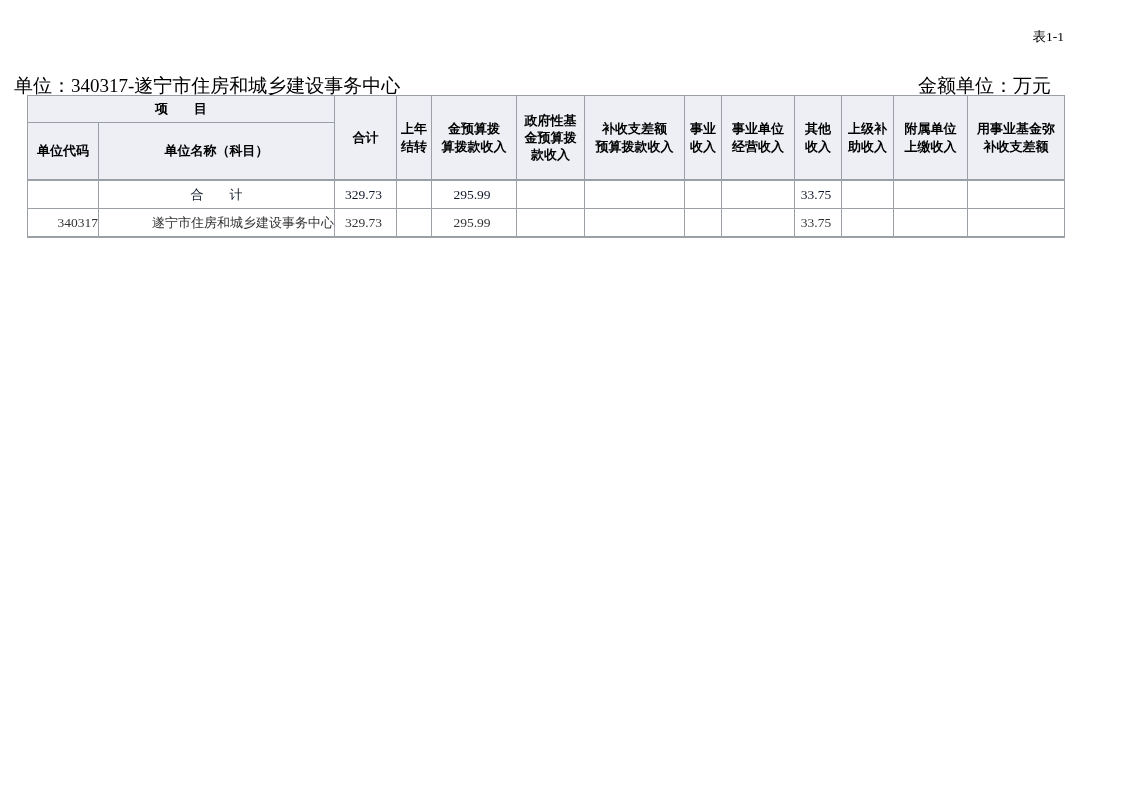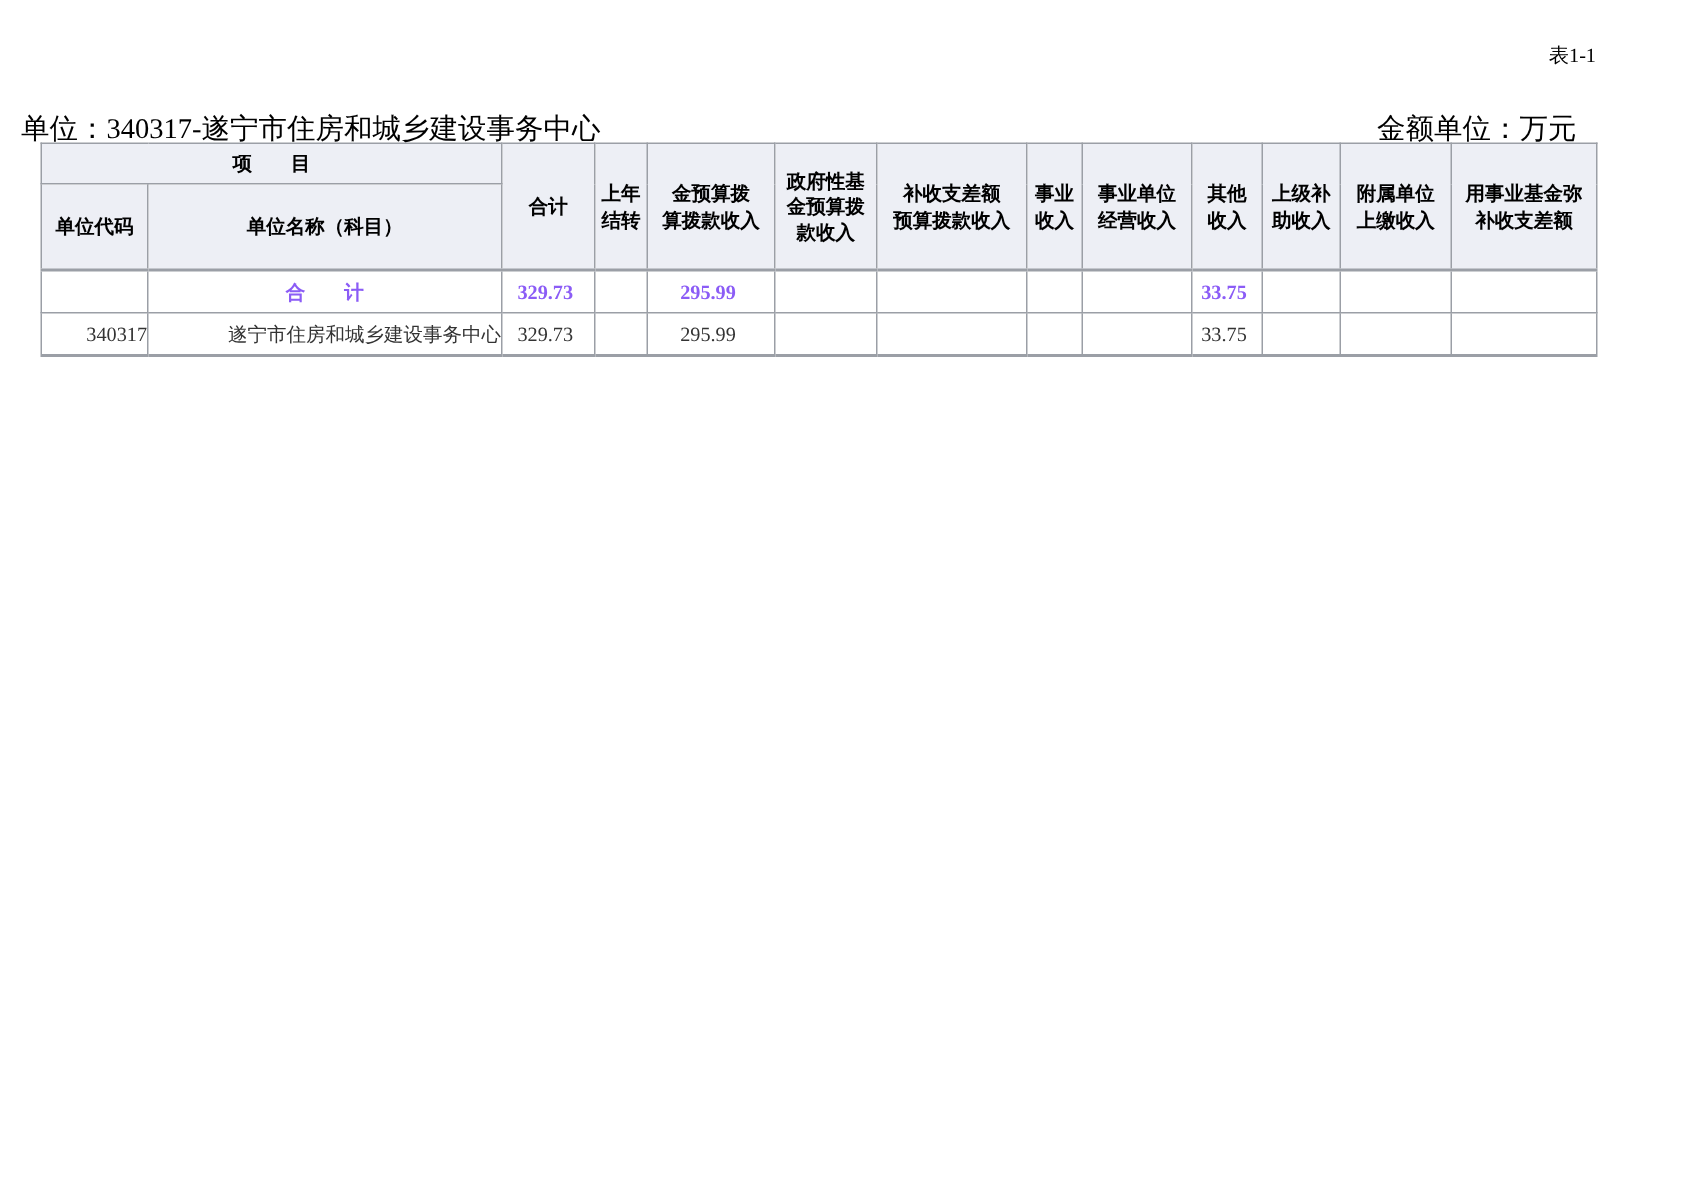--- a/index.html
+++ b/index.html
@@ -64,21 +64,21 @@
     padding: 1px 1px;
   }
   .row-project th { height: 24px; }
   .row-labels th { height: 54px; }
   .hdr-bottom { border-bottom: 2px solid #9b9fa6 !important; }
   .income-table tbody td {
     height: 27px;
     vertical-align: middle;
     background: #ffffff;
   }
-  .income-table tbody tr.total-row td { font-weight: bold; color: #8b5cf6; }
+  .income-table tbody tr.total-row td { font-weight: normal; color: #0f172a; }
   .income-table tbody tr.unit-row td { font-weight: normal; color: #333; }
   .income-table tbody tr:last-child td { border-bottom: 2px solid #9b9fa6; }
   td.num { text-align: center; padding-right: 4px; font-size: 13.5px; }
   td.code { text-align: right; padding-left: 3px; font-size: 13.5px; }
   td.name-center { text-align: center; }
   td.name-left { text-align: right; padding-left: 5px; }
 </style>
 </head>
 <body>
 

